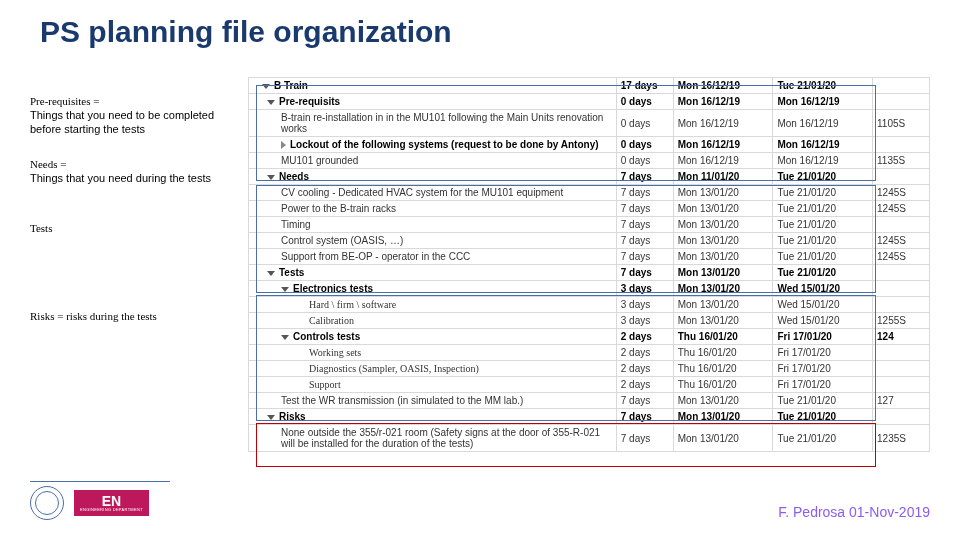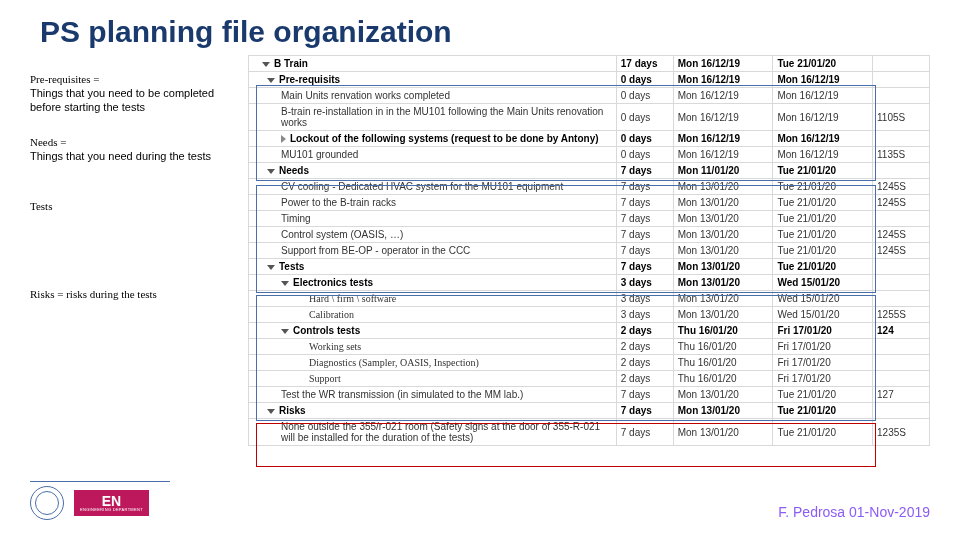--- a/index.html
+++ b/index.html
@@ -1,18 +1,18 @@
 <!DOCTYPE html>
 <html><head>
 <meta charset="utf-8">
 <style>
   * { box-sizing: border-box; margin: 0; padding: 0; }
   html, body { width: 960px; height: 540px; font-family: Arial, Helvetica, sans-serif; background: #fff; overflow: hidden; }
   .slide { position: relative; width: 960px; height: 540px; padding: 10px 30px 40px 30px; }
-  .title { font-size: 30px; font-weight: bold; color: #1a3a6e; margin: 5px 0 6px 10px; }
+  .title { font-size: 30px; font-weight: bold; color: #1a3a6e; margin: 5px 0 28px 10px; }
   .body { display: flex; gap: 8px; }
   .left { width: 210px; display: flex; flex-direction: column; }
   .note { font-size: 11px; color: #000; margin-bottom: 8px; line-height: 1.25; }
   .note .hd { font-weight: normal; font-family: Georgia, 'Times New Roman', serif; }
   .table-wrap { flex: 1; font-size: 10px; color: #333; }
   table { border-collapse: collapse; width: 100%; }
   td { border: 1px solid #d9d9d9; padding: 2px 4px; white-space: nowrap; height: 16px; vertical-align: middle; }
   .task-col { width: 310px; white-space: normal; }
   .dur-col { width: 48px; }
   .date-col { width: 84px; }
@@ -72,27 +72,20 @@
               <td class="room-col bold"></td>
             </tr>
             <tr>
               <td class="task-col ind1 bold"><span class="caret open"></span><span>Pre-requisits</span></td>
               <td class="dur-col bold">0 days</td>
               <td class="date-col bold">Mon 16/12/19</td>
               <td class="date-col bold">Mon 16/12/19</td>
               <td class="room-col bold"></td>
             </tr>
             <tr>
-              <td class="task-col ind2"><span>Main Units renvation works completed</span></td>
-              <td class="dur-col">0 days</td>
-              <td class="date-col">Mon 16/12/19</td>
-              <td class="date-col">Mon 16/12/19</td>
-              <td class="room-col"></td>
-            </tr>
-            <tr>
               <td class="task-col ind2"><span>B-train re-installation in in the MU101 following the Main Units renovation works</span></td>
               <td class="dur-col">0 days</td>
               <td class="date-col">Mon 16/12/19</td>
               <td class="date-col">Mon 16/12/19</td>
               <td class="room-col">1105S</td>
             </tr>
             <tr>
               <td class="task-col ind2 bold"><span class="caret closed"></span><span>Lockout of the following systems (request to be done by Antony)</span></td>
               <td class="dur-col bold">0 days</td>
               <td class="date-col bold">Mon 16/12/19</td>

